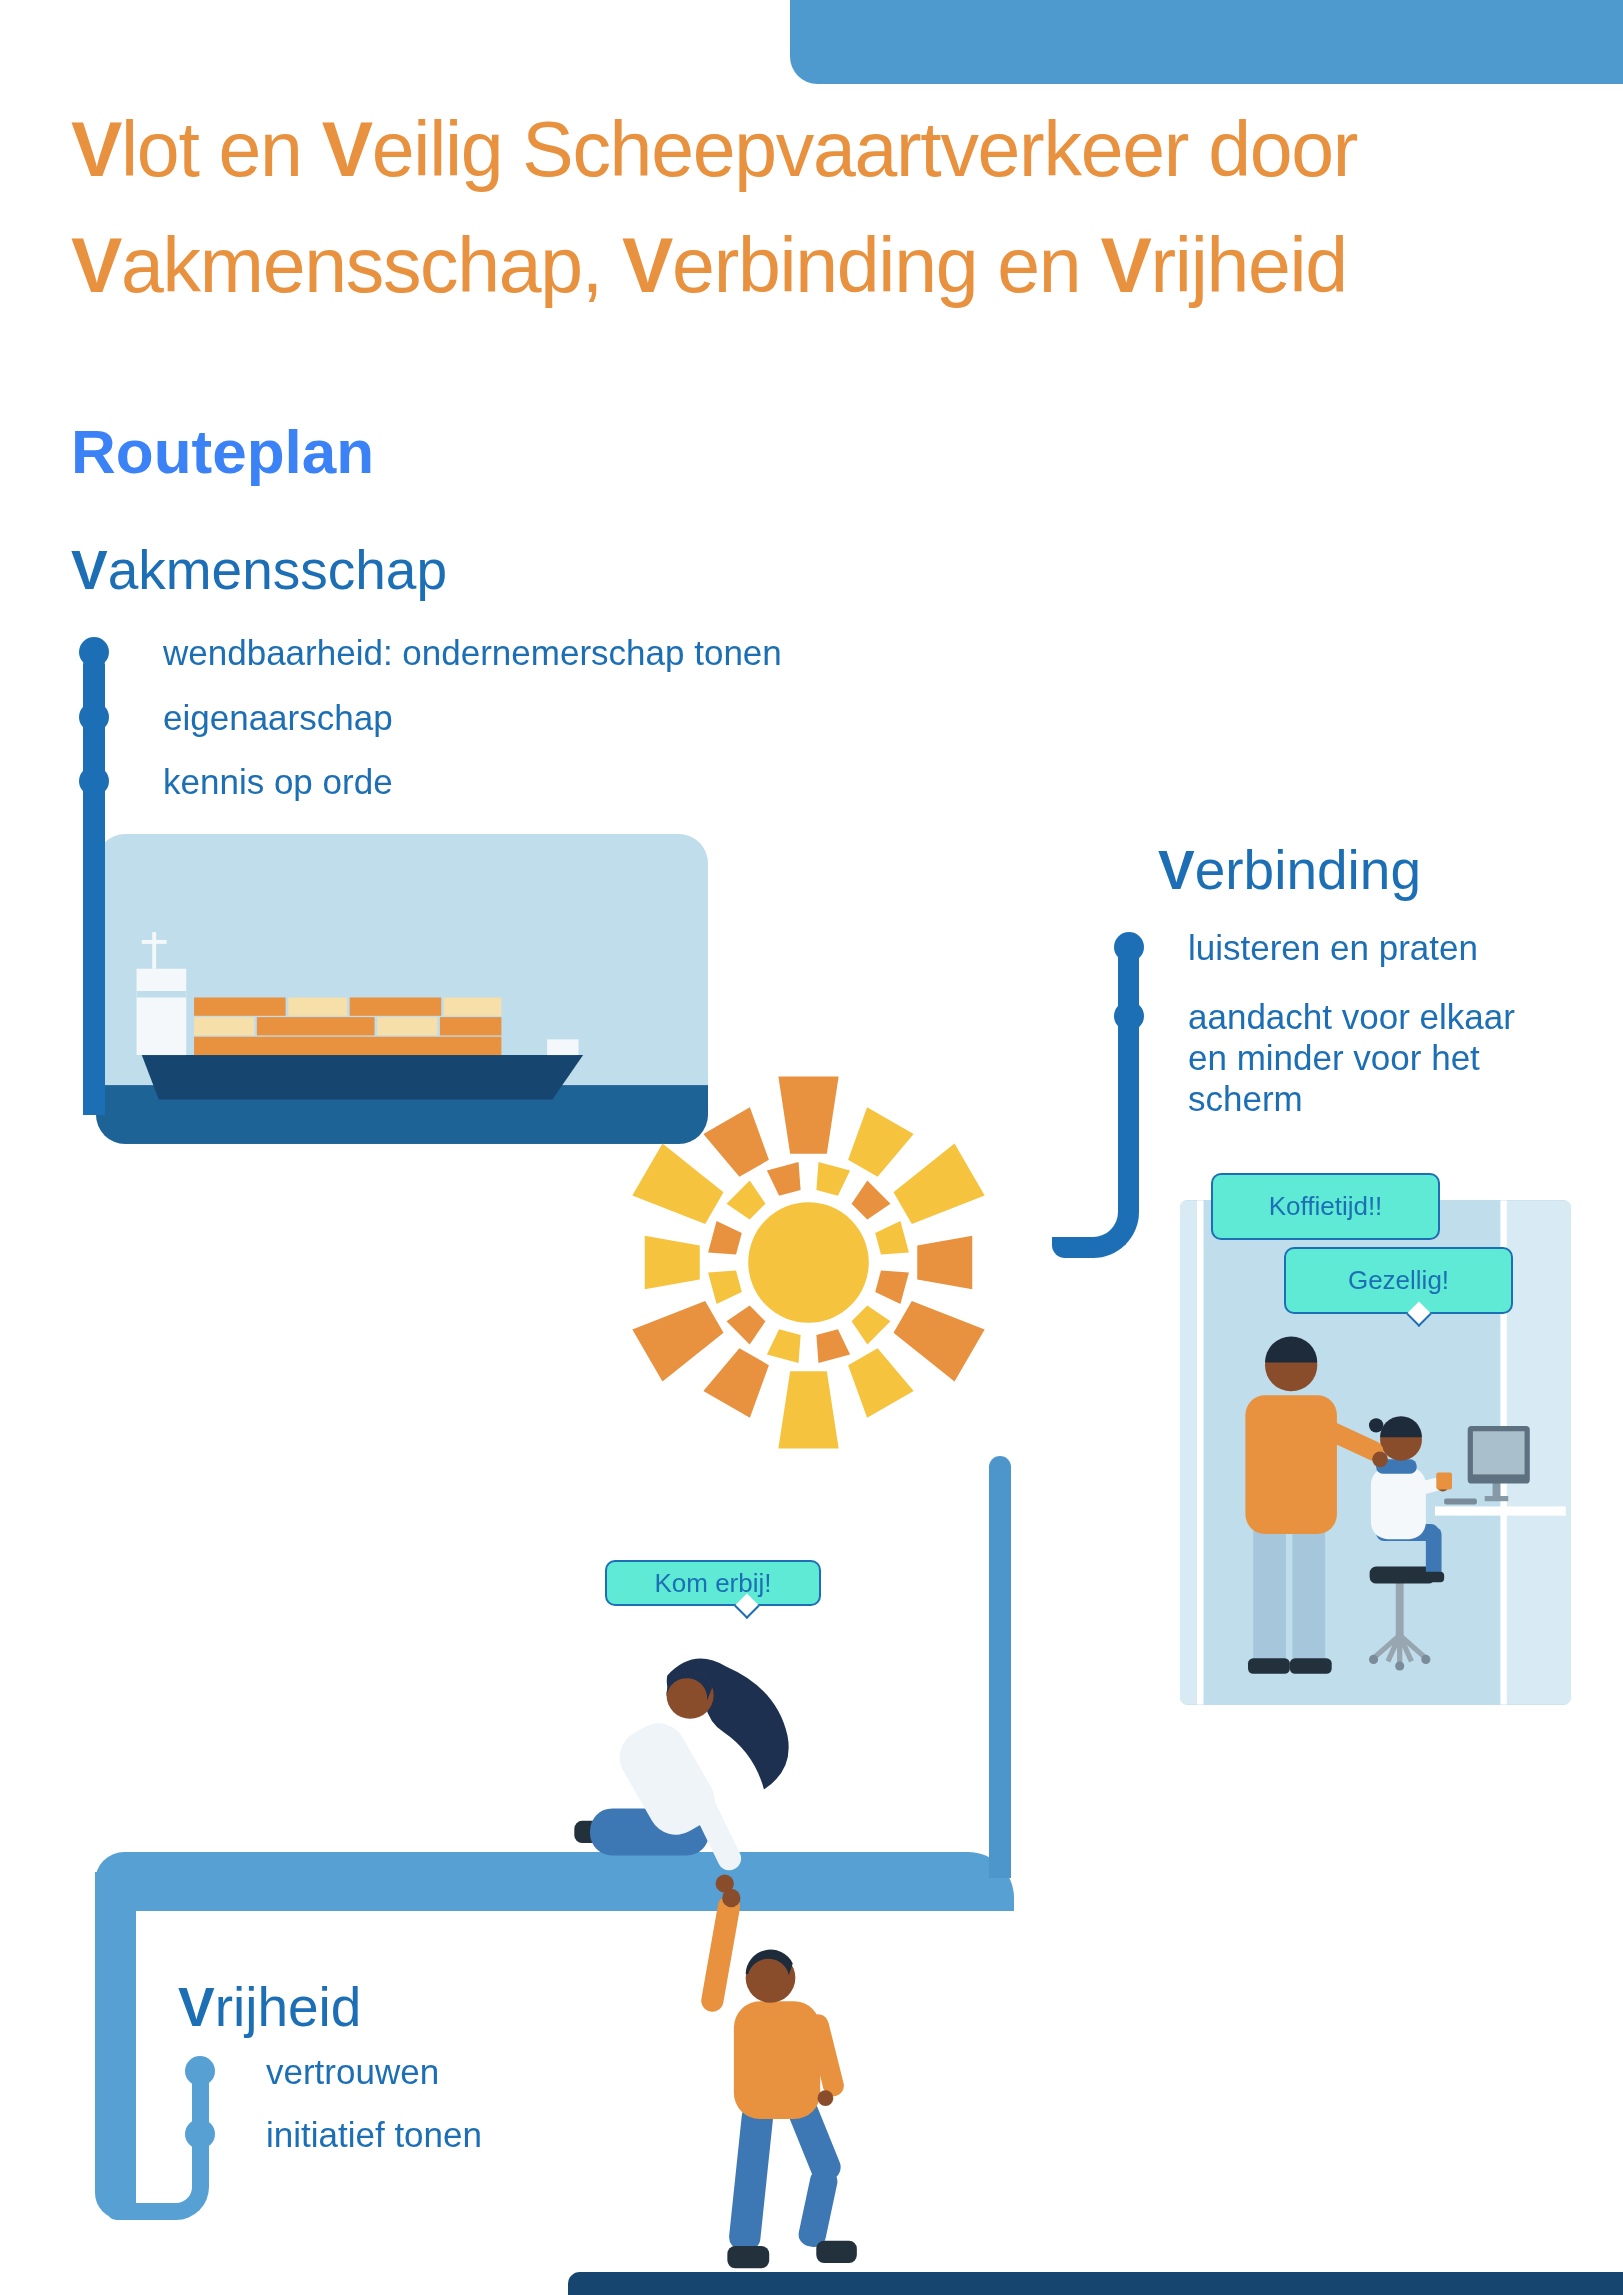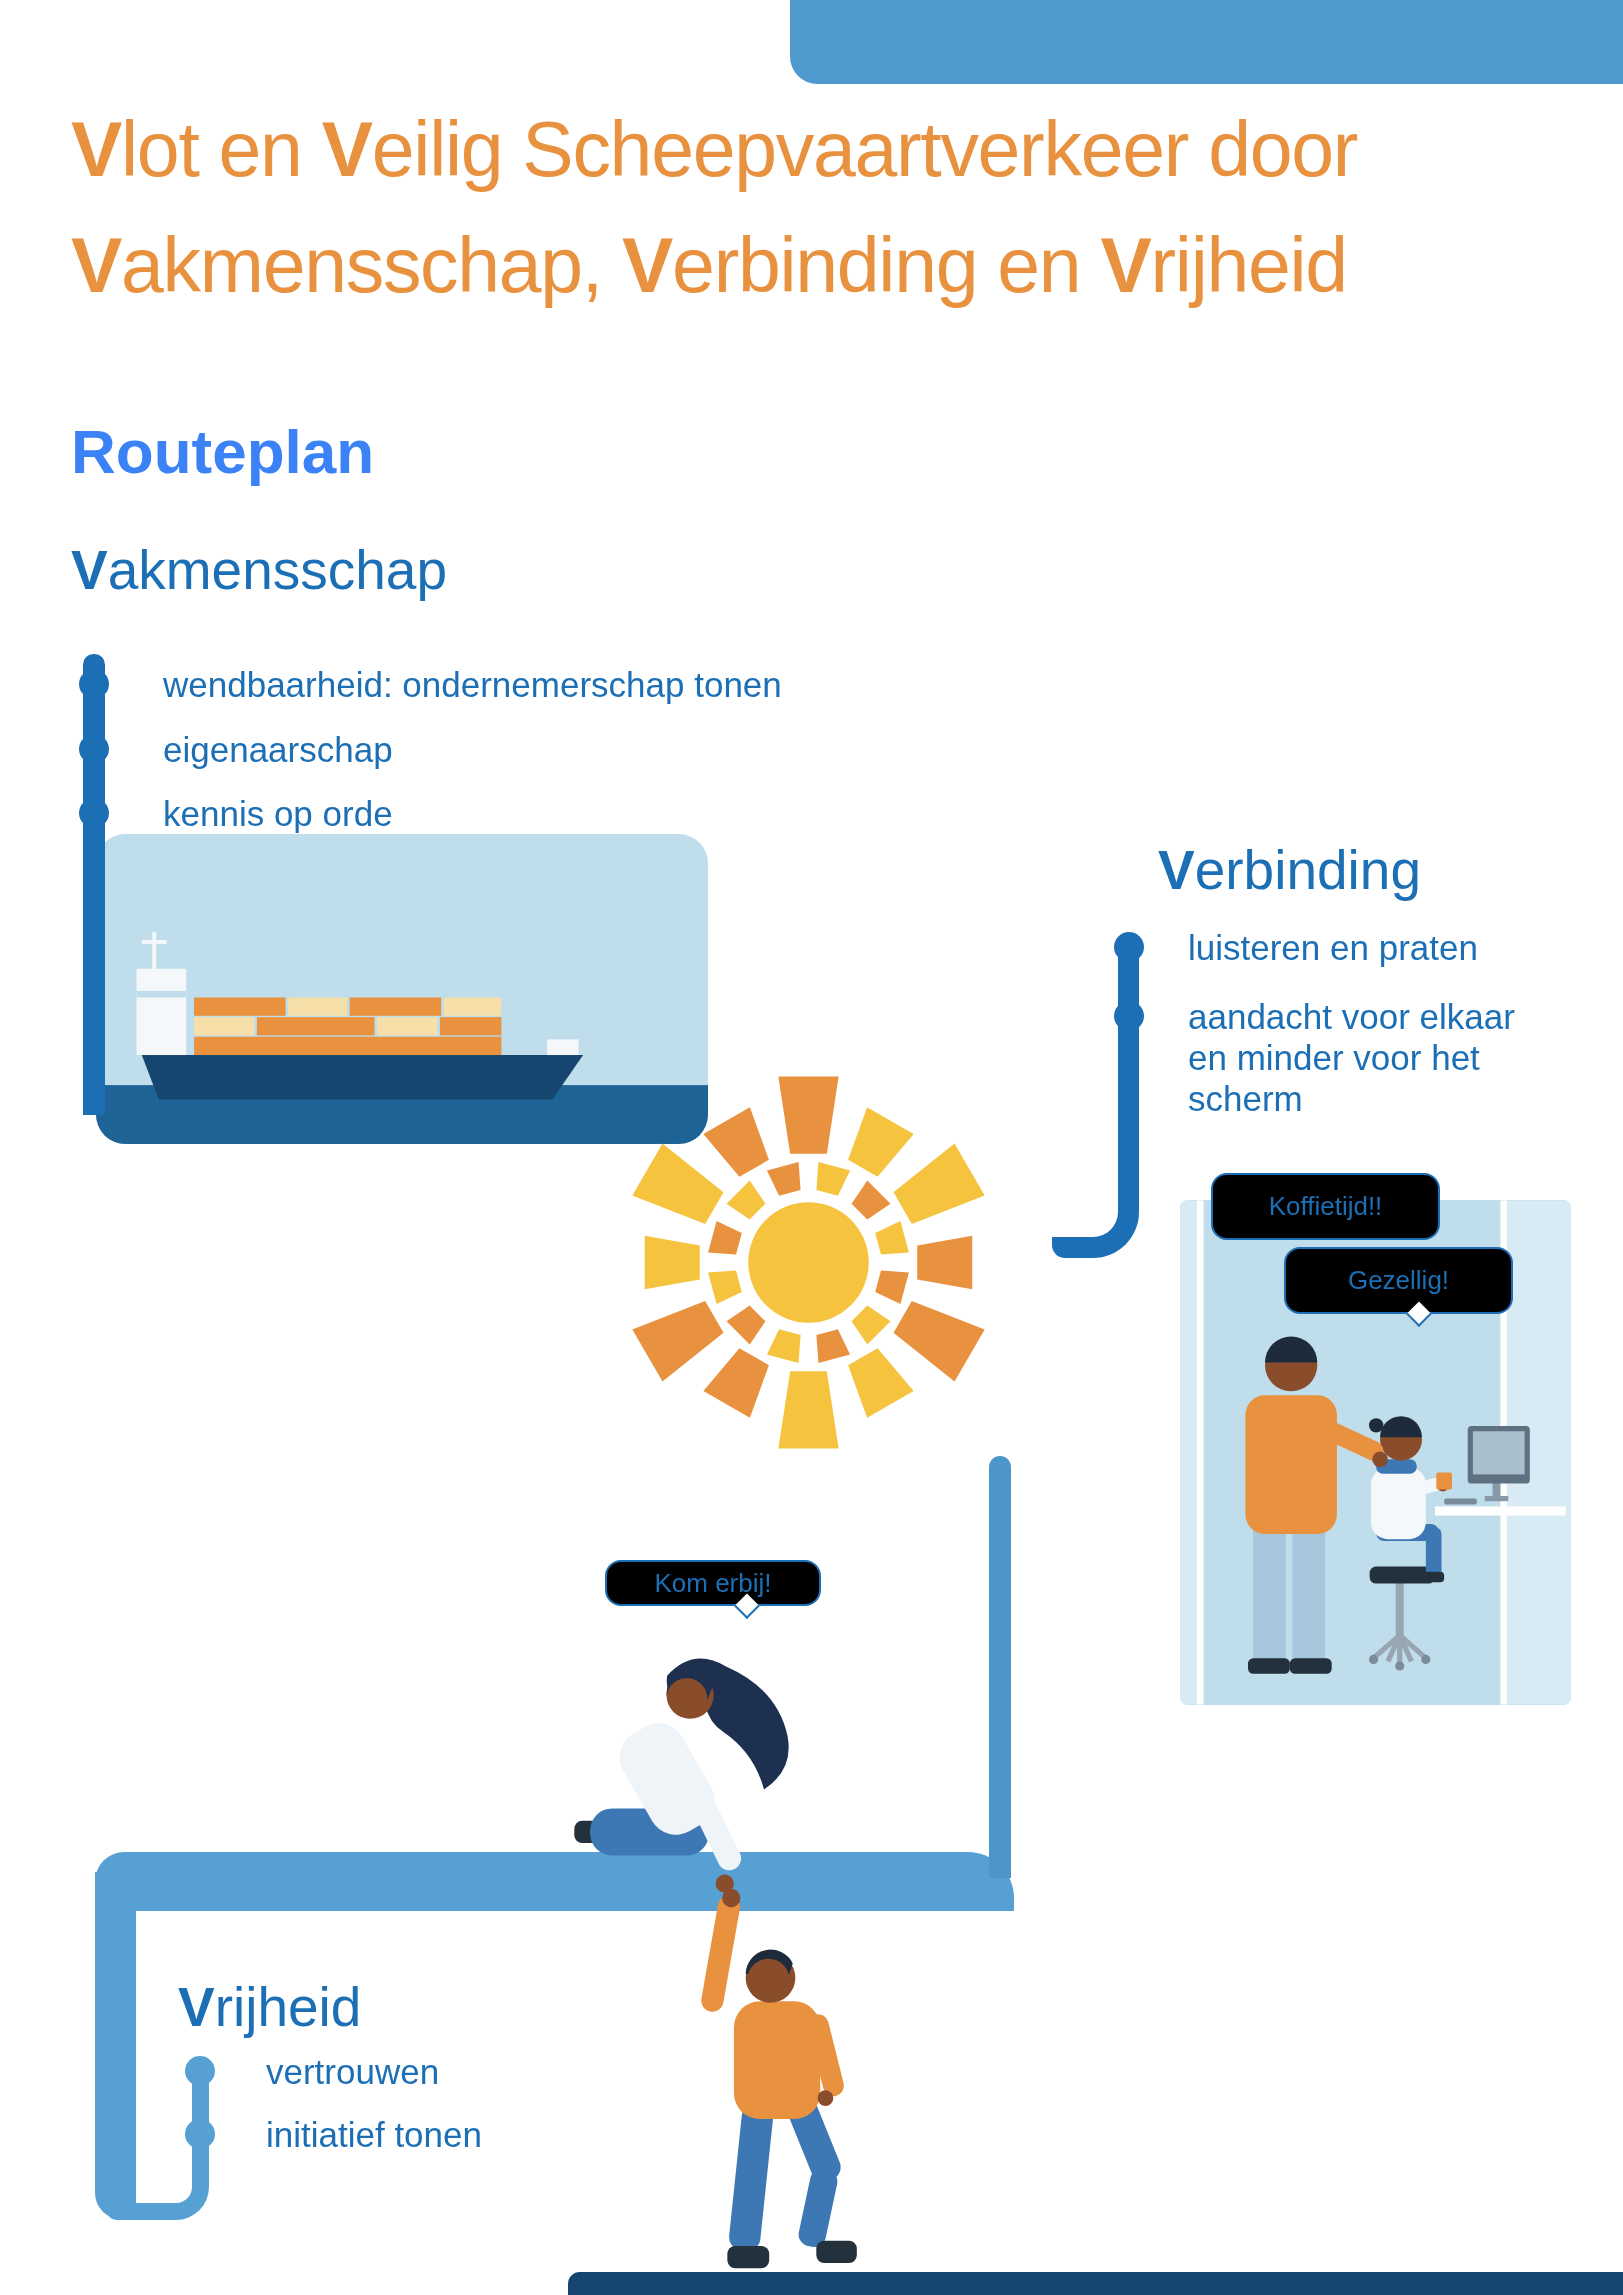--- a/index.html
+++ b/index.html
@@ -23,21 +23,21 @@
   .sec-heading b { font-weight:700; }
   #vak-heading  { left:71px;  top:538px;  }
   #verb-heading { left:1158px; top:838px; }
   #vrij-heading { left:178px;  top:1975px; }
 
   .bullets { position:absolute; list-style:none; }
   .bullets li { display:flex; align-items:flex-start; }
   .dot { width:30px; height:30px; border-radius:50%; background:#1C6FB5; flex:0 0 30px; margin-top:5.2px; }
   .bullet-text { font-size:35px; line-height:41px; color:#1C6FB5; }
 
-  #vak-list  { left:79px;  top:632px;margin-top:32px;  }
+  #vak-list  { left:79px;  top:632px;  }
   #vak-list  li { gap:54px; margin-bottom:23.6px; }
   #verb-list { left:1114px; top:927px; }
   #verb-list li { gap:44px; margin-bottom:27.5px; }
   #verb-list .bullet-text { max-width:366px; }
   #vrij-list { left:185px;  top:2051px; }
   #vrij-list li { gap:51px; margin-bottom:21.6px; }
   #vrij-list .dot { background:#56A0D4; }
 
   
   .route1-line { position:absolute; left:83px; top:654px; width:21.6px; height:461px;
@@ -58,21 +58,21 @@
   
   .ship-panel { position:absolute; left:96px; top:834px; width:612px; height:310px;
                 background:#BFDDEB; border-radius:29.4px; overflow:hidden; }
   .coffee-panel { position:absolute; left:1180px; top:1200px; width:391px; height:505px;
                   background:#BFDDEB; border-radius:7.9px; overflow:hidden; }
 
   .sun-wrap { position:absolute; left:612px; top:1066px; width:393px; height:393px; }
   .climb-wrap { position:absolute; left:556px; top:1623px; width:327px; height:673px; }
 
   
-  .bubble { position:absolute; background:#000000; border:2.6px solid #1C6FB5; border-radius:16px;
+  .bubble { position:absolute; background:#5eead4; border:2.6px solid #1C6FB5; border-radius:10px;
             display:flex; align-items:center; justify-content:center;
             font-size:26px; color:#1C6FB5; }
   #bubble-koffietijd { left:1211px; top:1173px; width:229px; height:67px; }
   #bubble-gezellig   { left:1284px; top:1247px; width:229px; height:67px; }
   #bubble-kom-erbij  { left:605px;  top:1560px; width:216px; height:46px; }
   .tail { position:absolute; width:18.3px; height:18.3px; background:#ffffff;
           border-left:2.6px solid #1C6FB5; border-bottom:2.6px solid #1C6FB5;
           bottom:-11px; transform:rotate(-45deg); }
   #bubble-gezellig .tail  { left:124px; }
   #bubble-kom-erbij .tail { left:131px; }

